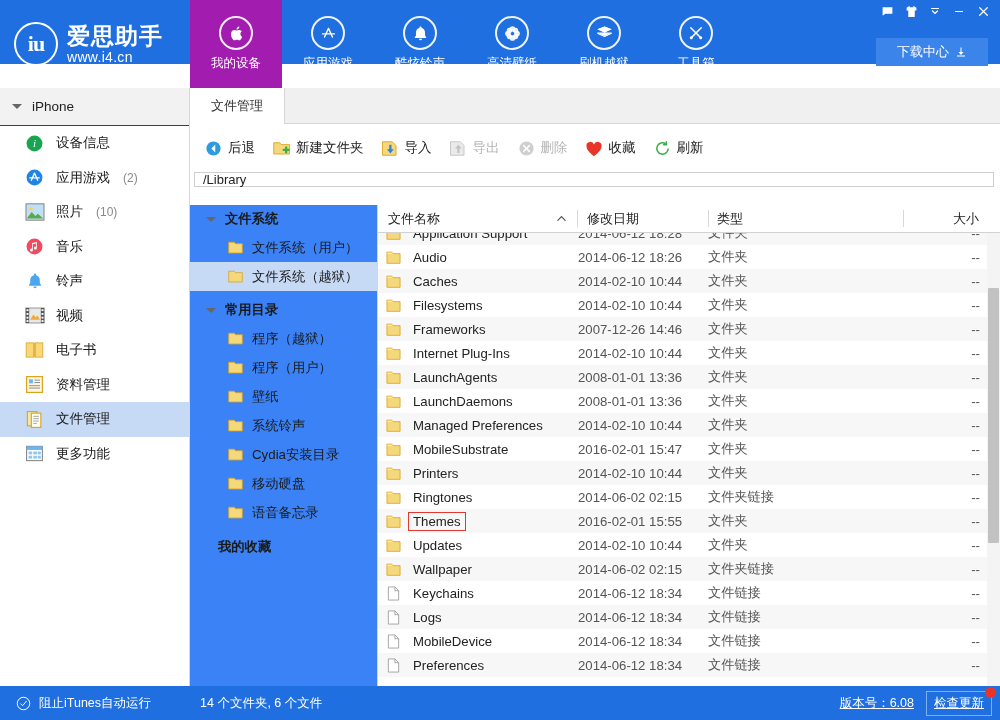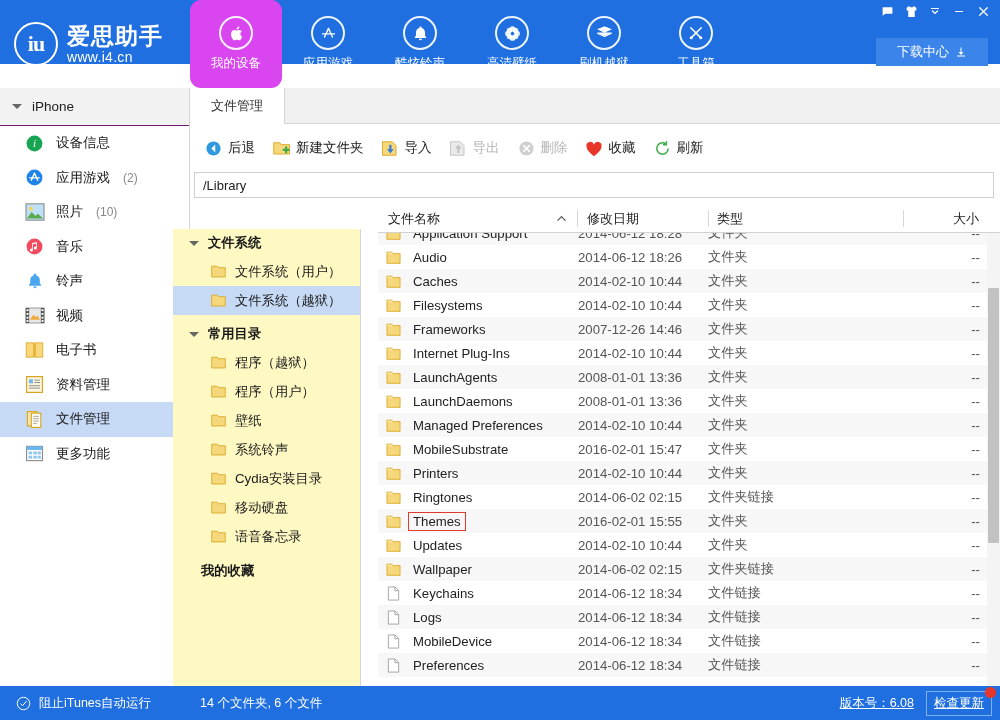--- a/index.html
+++ b/index.html
@@ -32,21 +32,21 @@
   .logo-text { color: #fff; line-height: 1.05; }
   .logo-cn { font-size: 23px; font-weight: bold; letter-spacing: 1px; }
   .logo-url { font-size: 14px; letter-spacing: 0.3px; margin-top: 2px; }
 
   .nav { position: absolute; left: 190px; top: 0; height: 88px; display: flex; }
   .nav-item {
     width: 92px; height: 88px;
     display: flex; flex-direction: column; align-items: center;
     justify-content: center; gap: 5px; cursor: pointer;
   }
-  .nav-item.active { background: #d946ef; border-radius: 11px; }
+  .nav-item.active { background: #a21caf; }
   .nav-icon {
     width: 34px; height: 34px; border-radius: 50%;
     border: 2px solid rgba(255,255,255,.92);
     display: flex; align-items: center; justify-content: center;
     color: #fff;
   }
   .nav-icon svg { display: block; }
   .nav-label { color: #fff; font-size: 12.5px; }
 
   
@@ -105,30 +105,30 @@
     background: #fff; display: flex; align-items: center; padding-left: 14px;
     gap: 17px;
   }
   .tb-btn { display: flex; align-items: center; gap: 5px; cursor: pointer;
     font-size: 13.5px; color: #222; }
   .tb-btn.disabled { color: #b4b4b4; cursor: default; }
   .tb-ico { width: 19px; height: 19px; display: flex; align-items: center;
     justify-content: center; }
 
   .pathbar {
-    position: absolute; left: 194px; top: 172px; width: 800px; height: 26px;
+    position: absolute; left: 194px; top: 172px; width: 800px; height: 15px;
     border: 1px solid #cfcfcf; background: #fff;
     display: flex; align-items: center; padding-left: 8px;
     font-size: 13px; color: #222;
   }
 
   
   .tree {
-    position: absolute; left: 173px; top: 205px; width: 188px; height: 481px;
-    background: #fef9c3; border-right: 1px solid #d6d6d6; overflow: hidden; margin-top: 24px;
+    position: absolute; left: 190px; top: 205px; width: 188px; height: 481px;
+    background: #3b82f6; border-right: 1px solid #d6d6d6; overflow: hidden;
   }
   .tree-grp {
     height: 28px; display: flex; align-items: center; padding-left: 16px;
     gap: 9px; font-size: 13.3px; font-weight: bold; color: #1a1a1a;
     cursor: pointer;
   }
   .tree-grp.plain { padding-left: 28px; }
   .tree-item {
     height: 29px; display: flex; align-items: center; padding-left: 38px;
     gap: 9px; font-size: 13.3px; color: #1a1a1a; cursor: pointer;

